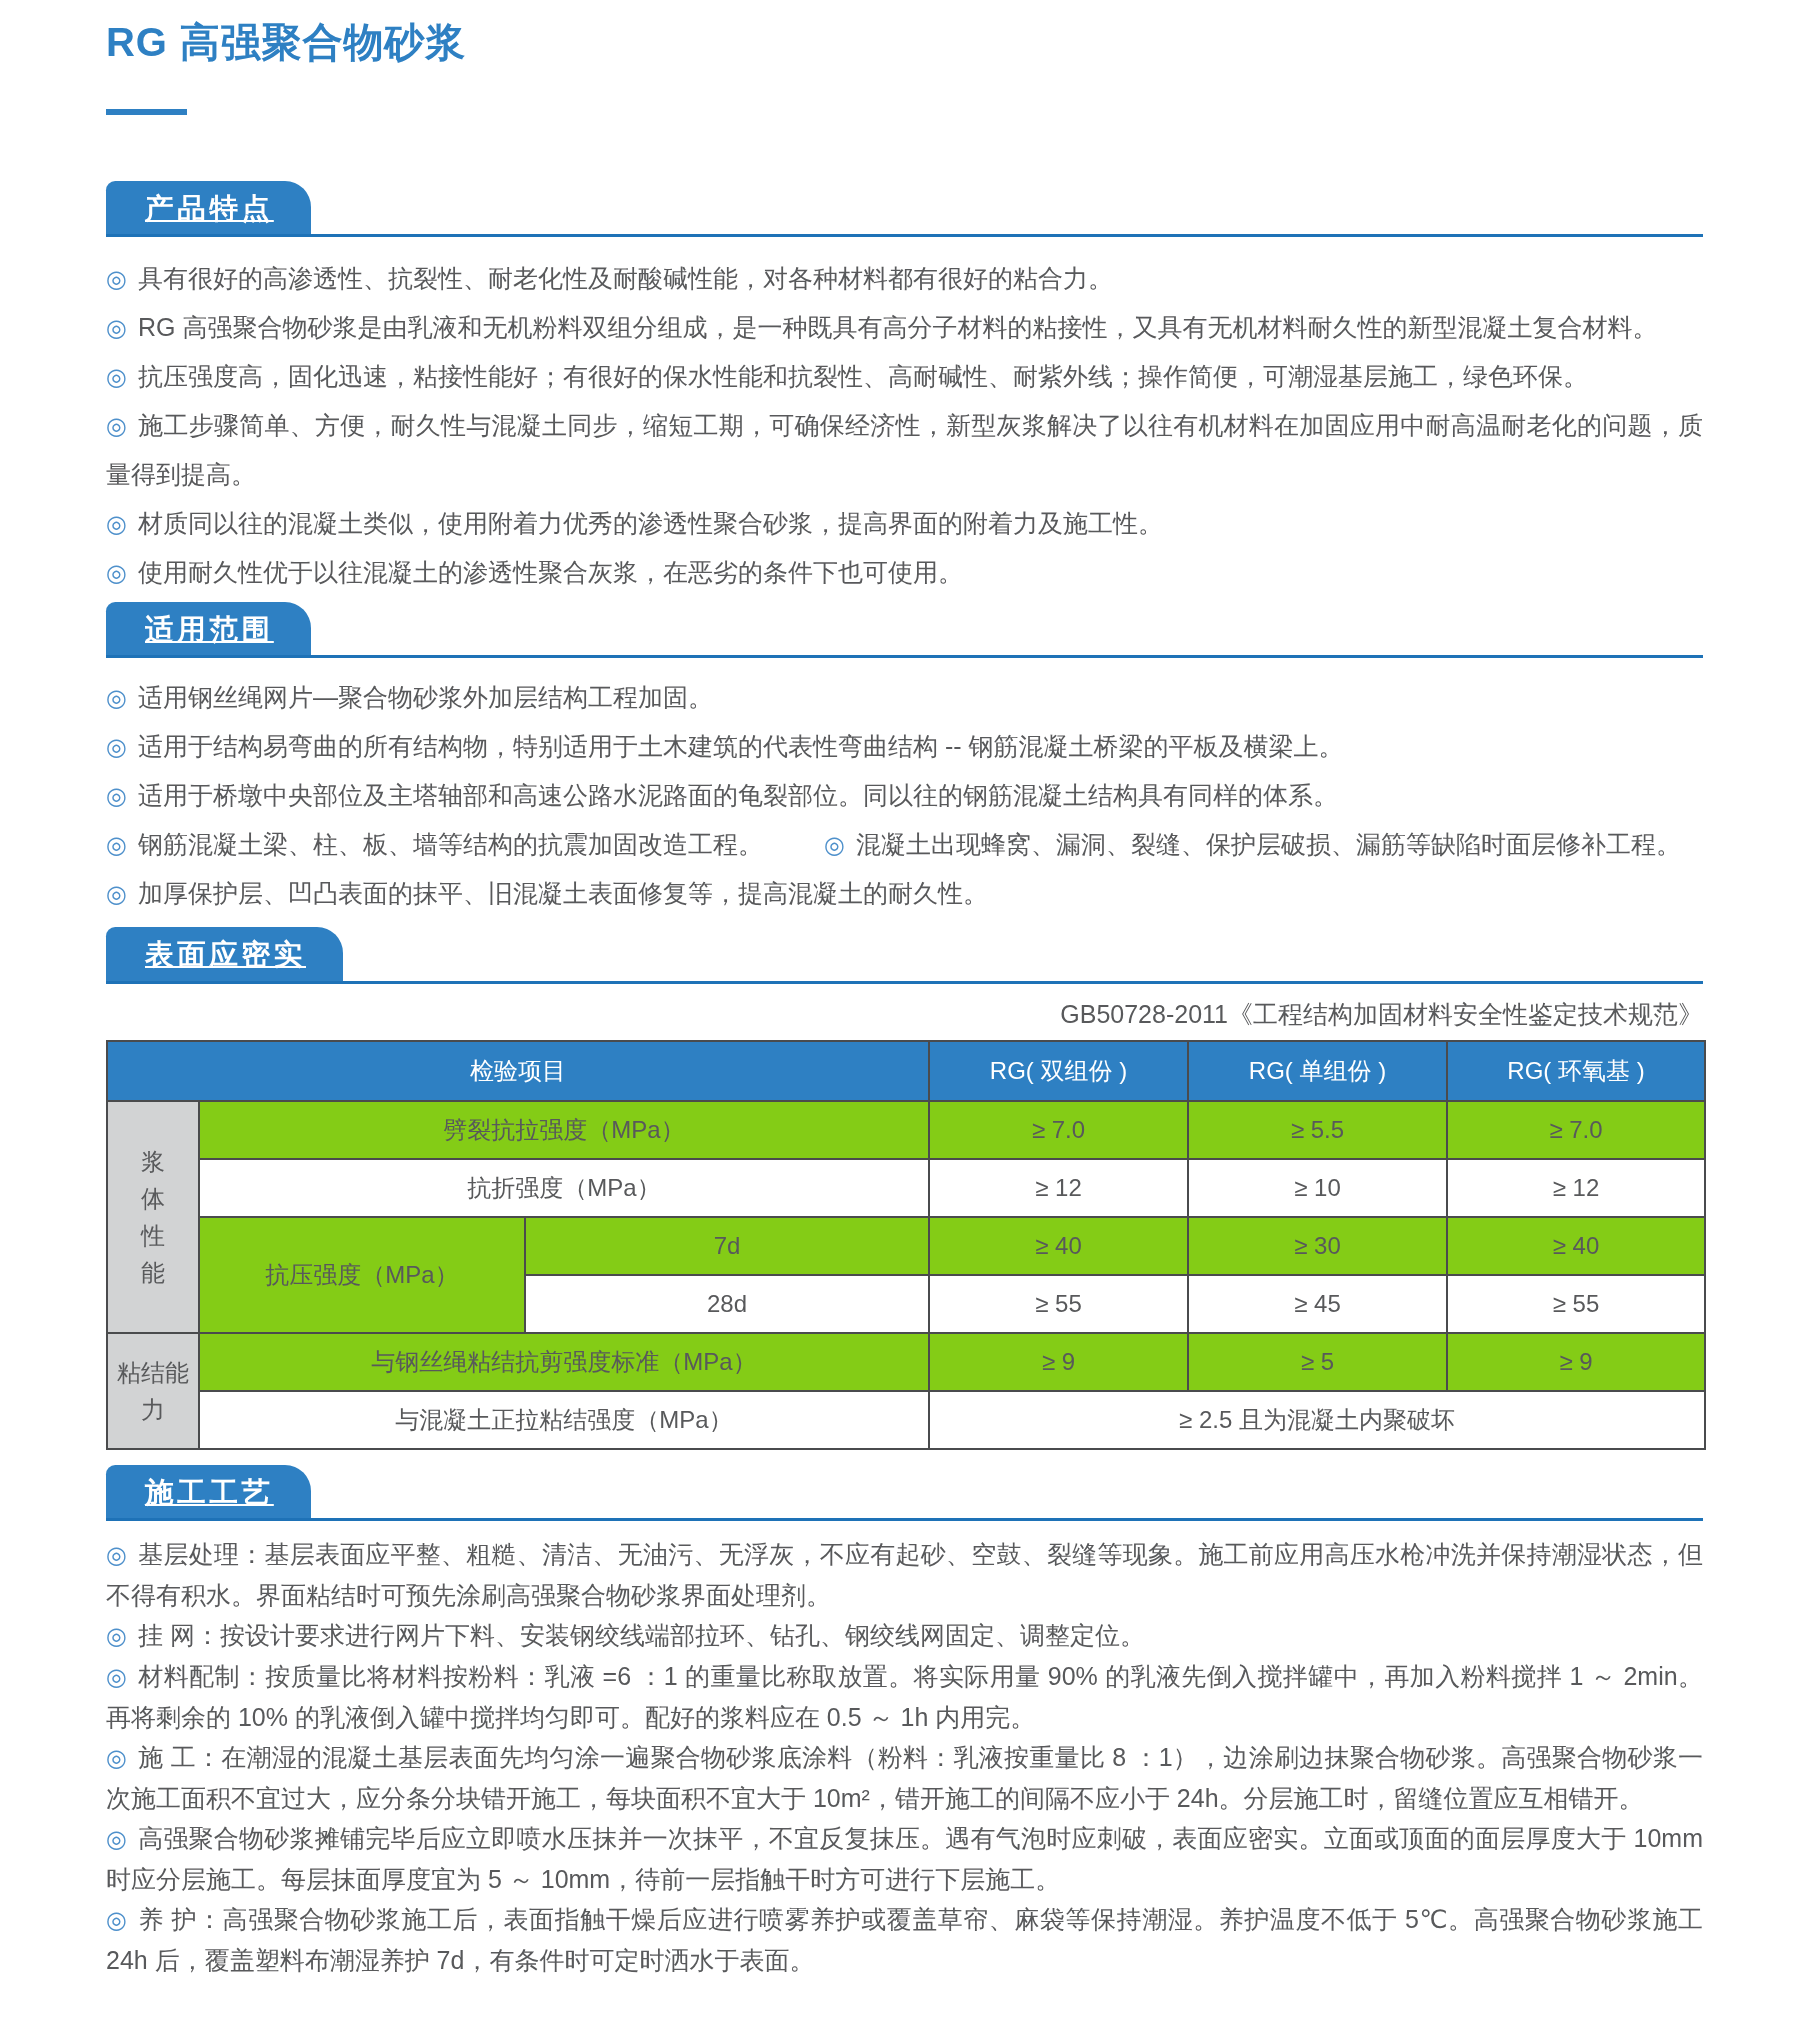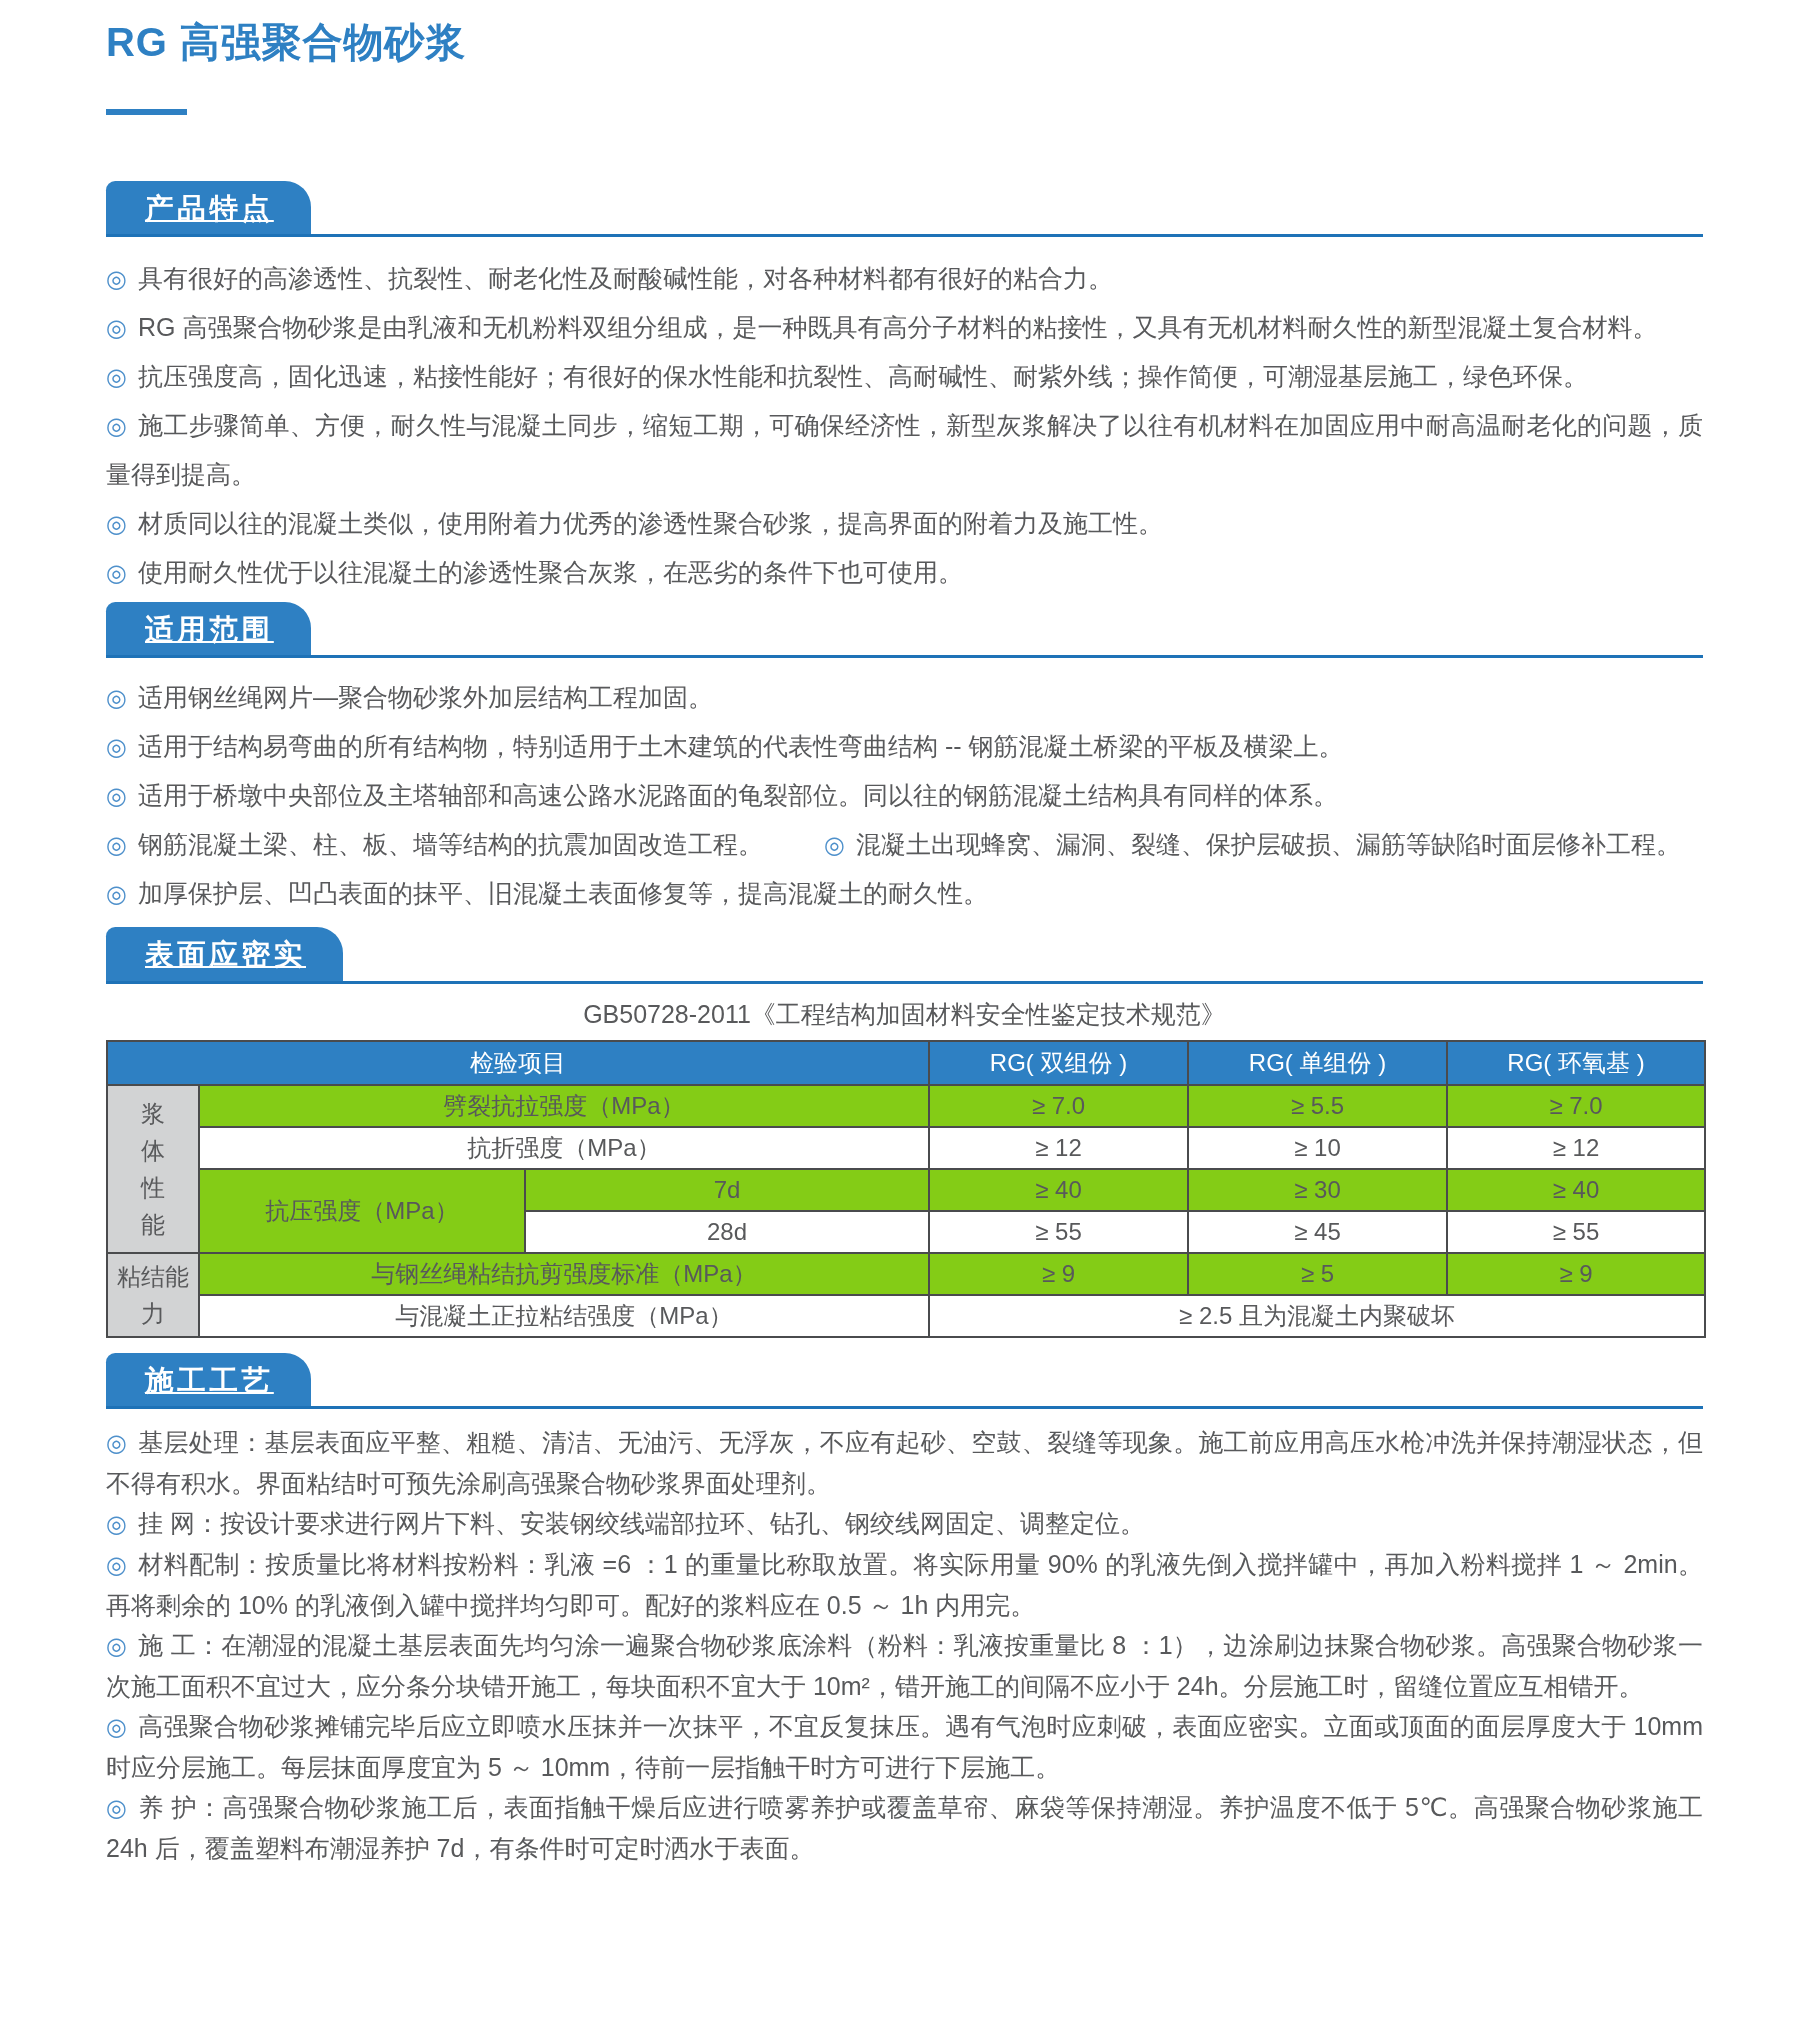--- a/index.html
+++ b/index.html
@@ -28,27 +28,27 @@
   p.bullet.tight{line-height:40px;}
   p.bullet.pack{line-height:42px;}
 
   #sec-features{margin-top:66px;}
   .features-bullets{padding-top:16.5px;}
 
   #sec-scope{margin-top:5.5px;}
   .scope-bullets{padding-top:14.7px;}
 
   #sec-performance{margin-top:9.2px;}
-  .caption{text-align:center;font-size:25px;margin:14.7px 0 9.2px;color:#58595b;}
+  .caption{text-align:right;font-size:25px;margin:14.7px 0 9.2px;color:#58595b;}
   table.perf{
     width:1598px;table-layout:fixed;border-collapse:collapse;margin-top:0;
   }
   table.perf th,table.perf td{
     border:2.8px solid #4a4b4d;font-size:24px;font-weight:normal;
-    text-align:center;vertical-align:middle;padding:0;height:40px;color:#58595b;
+    text-align:center;vertical-align:middle;padding:8px;height:40px;color:#58595b;
   }
   table.perf thead th{background:#2e80c3;color:#ffffff;height:42px;}
   table.perf td.gray{background:#84cc16;}
   table.perf td.group{background:#d2d3d4;white-space:pre-line;line-height:37px;padding:3.7px 0;}
 
   #sec-process{margin-top:14.7px;}
   .process-bullets{padding-top:13px;}
 
   #sec-packaging{margin-top:11px;}
   .packaging-bullets{padding-top:11px;}

